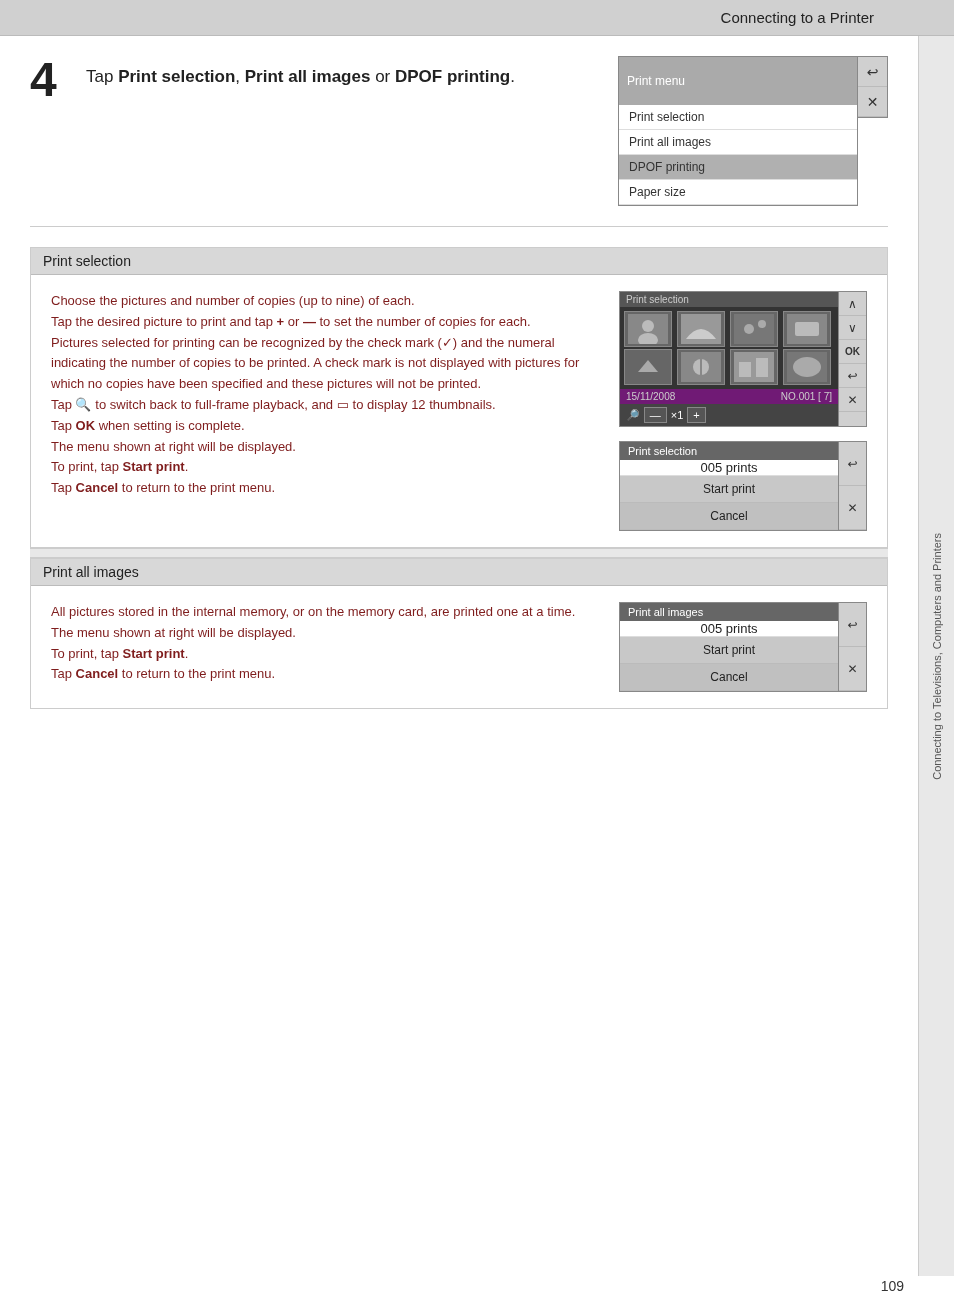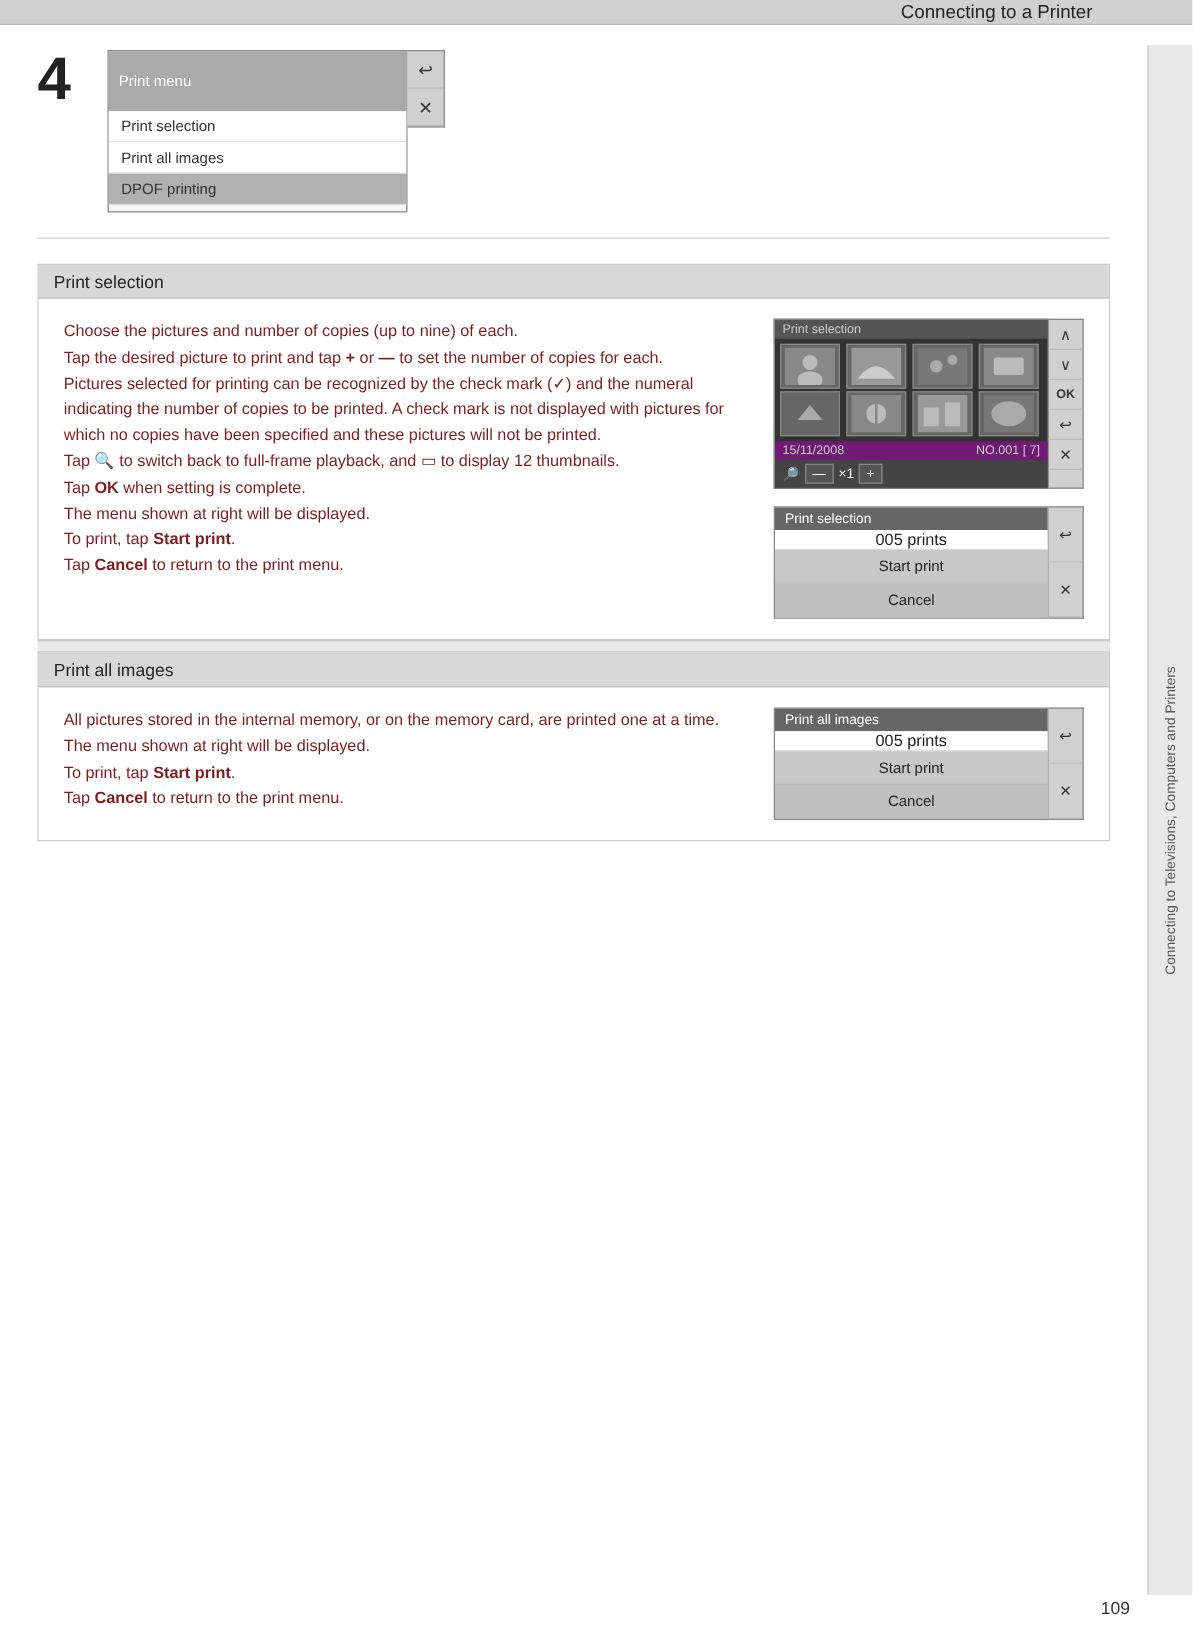--- a/index.html
+++ b/index.html
@@ -9,21 +9,21 @@
       font-family: Arial, Helvetica, sans-serif;
       font-size: 14px;
       background: #fff;
       color: #222;
       position: relative;
     }
 
     
     .header-bar {
       background: #d0d0d0;
-      height: 20px;
+      height: 36px;
       display: flex;
       align-items: center;
       justify-content: flex-end;
       padding-right: 80px;
       border-bottom: 1px solid #bbb;
     }
     .header-title {
       font-size: 15px;
       color: #222;
     }
@@ -301,27 +301,31 @@
 </div>
 
 <div class="right-sidebar">
   <span class="right-sidebar-text">Connecting to Televisions, Computers and Printers</span>
 </div>
 
 <div class="main-content">
 
   <div class="step-header">
     <div class="step-number">4</div>
+    <div class="step-text">
+      Tap <strong>Print selection</strong>, <strong>Print all images</strong> or <strong>DPOF printing</strong>.
+    </div>
 
     <div class="ui-mockup">
       <div class="ui-screen">
         <div class="ui-screen-header">Print menu</div>
         <div class="ui-menu-item">Print selection</div>
         <div class="ui-menu-item">Print all images</div>
         <div class="ui-menu-item dark-bg">DPOF printing</div>
+        <div class="ui-menu-item">Paper size</div>
       </div>
       <div class="ui-sidebar-buttons">
         <div class="ui-btn">↩</div>
         <div class="ui-btn">✕</div>
       </div>
     </div>
   </div>
 
   <div class="section-box">
     <div class="section-title">Print selection</div>

